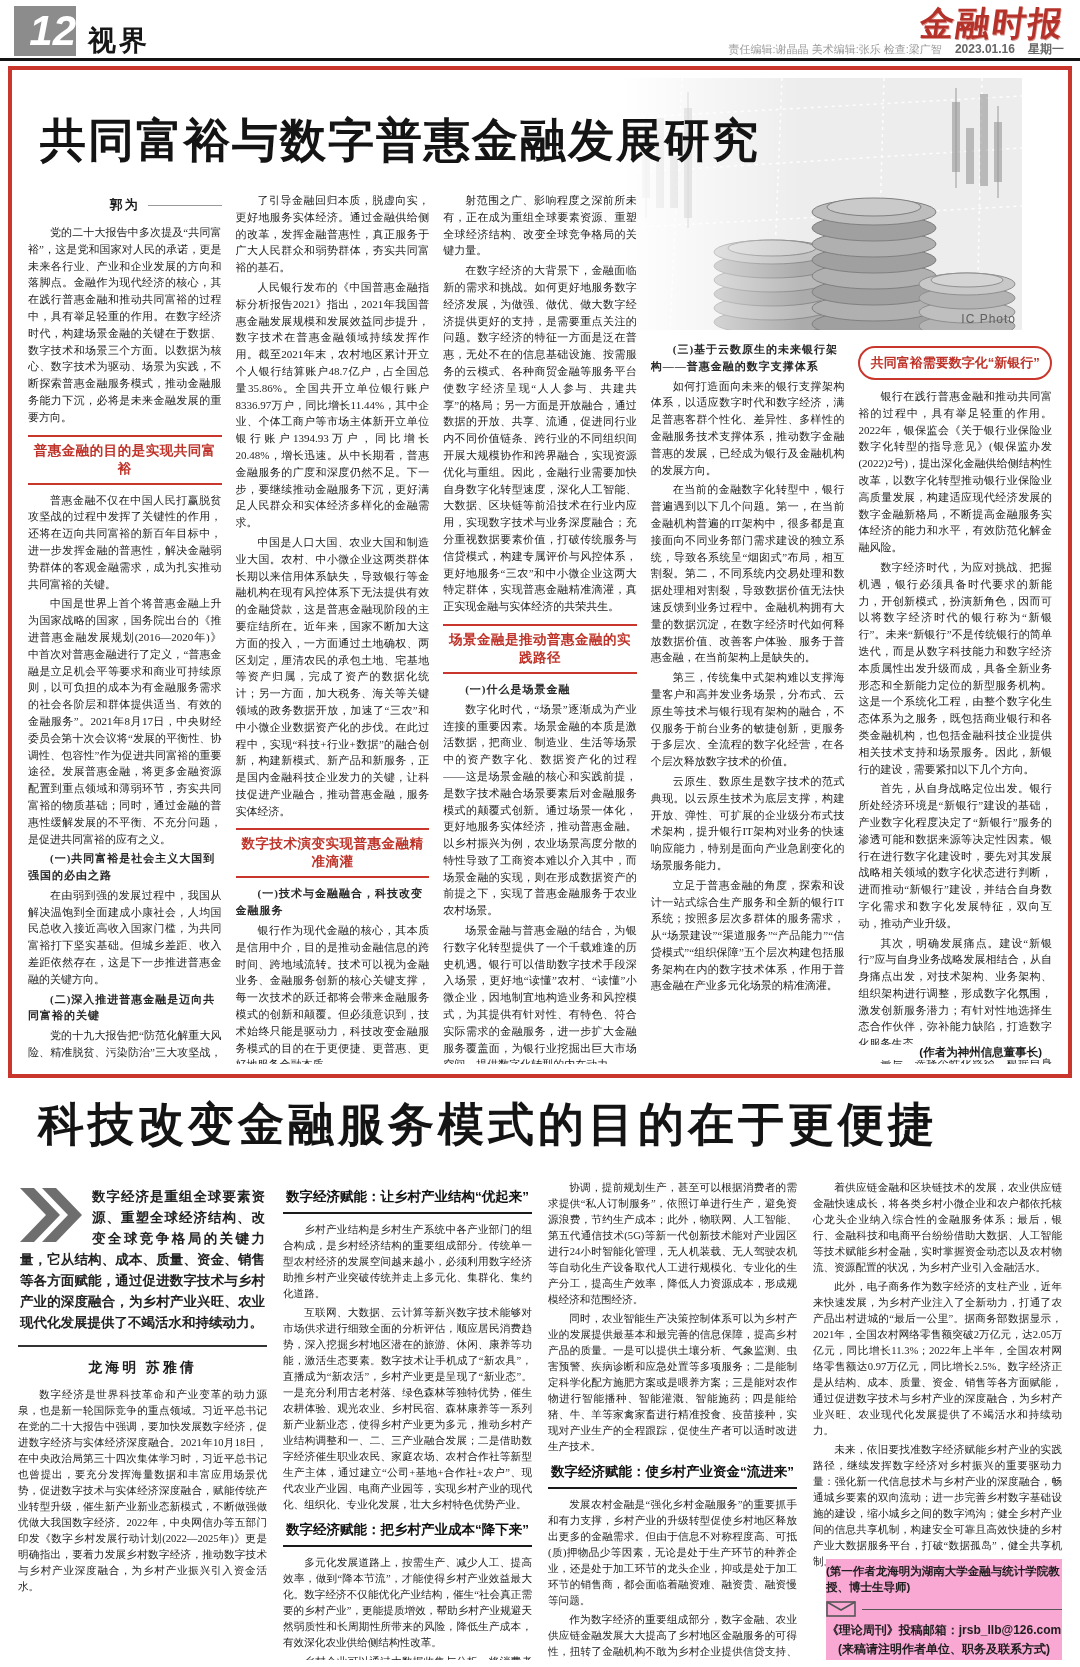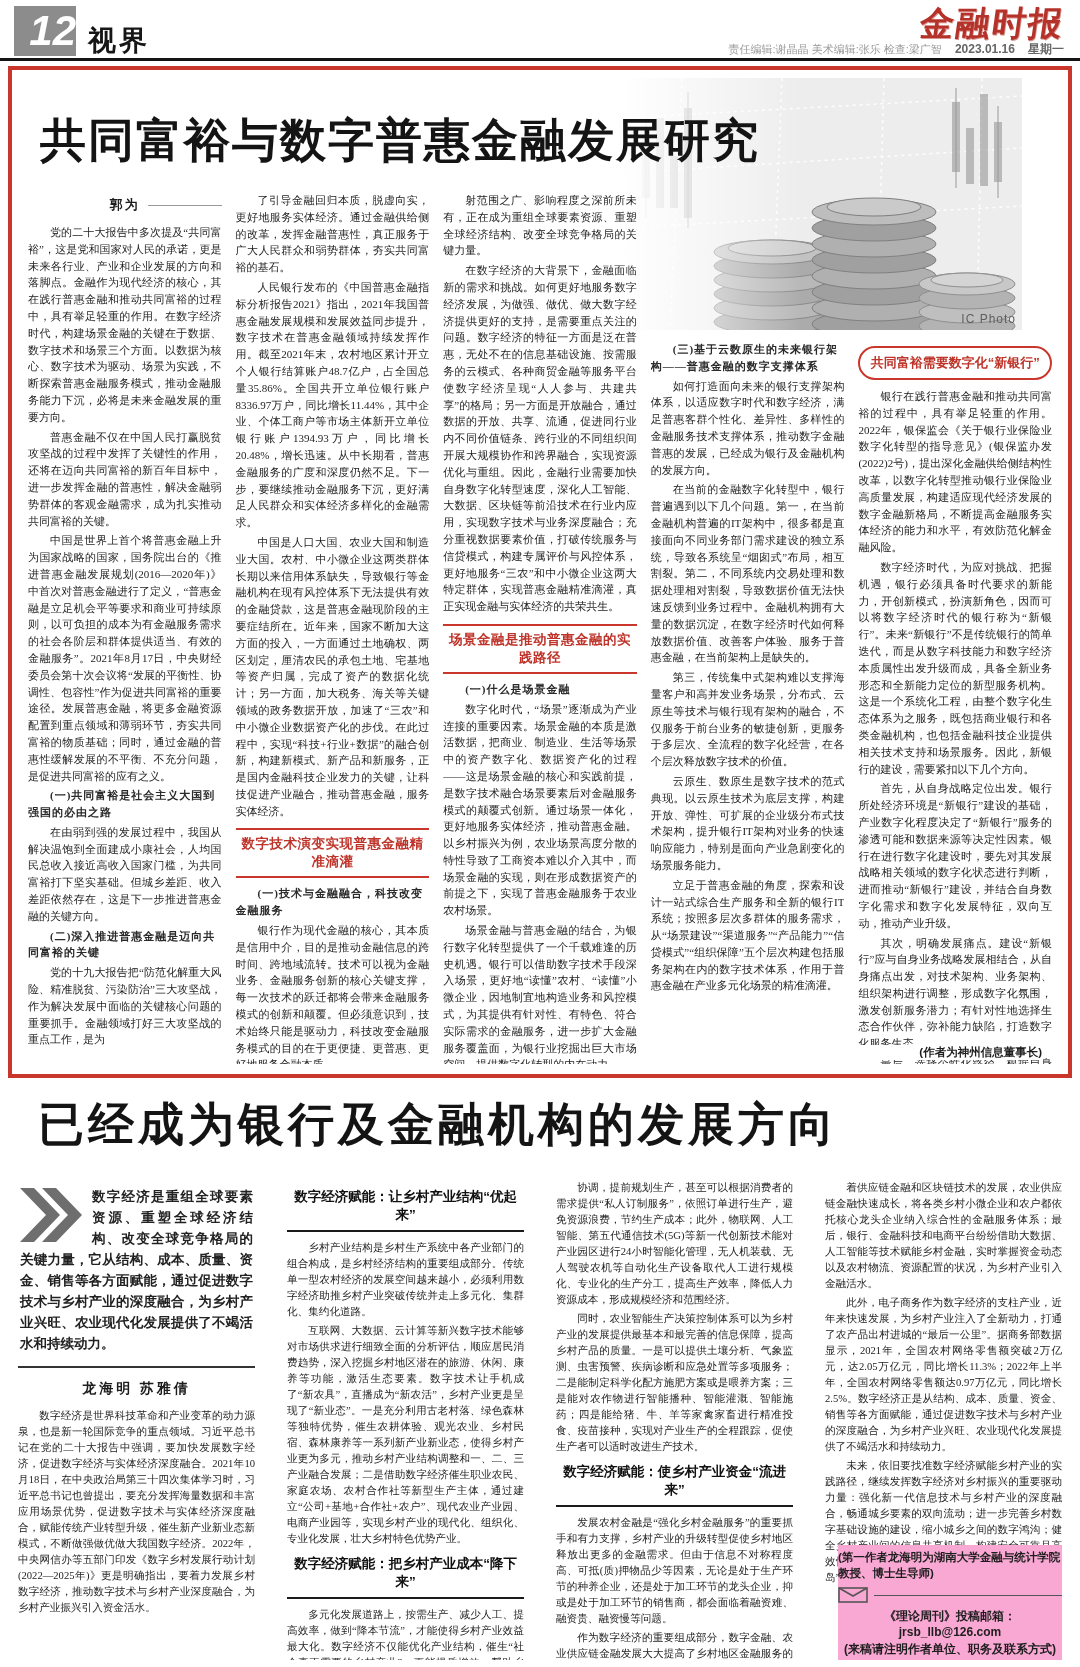--- a/index.html
+++ b/index.html
@@ -46,21 +46,21 @@
   .author-line span{font-size:13px;font-weight:bold;letter-spacing:2px;padding:0 8px;}
   .author-line i.r{border-top:1px solid #9a9a9a;height:0;}
   .credit1{position:absolute;right:26px;bottom:14px;width:210px;text-align:right;background:#fff;
            font-family:"Liberation Sans","DejaVu Sans",sans-serif;font-weight:bold;font-size:11.5px;}
 
   
   .bottom{position:absolute;left:8px;top:1086px;width:1064px;height:578px;overflow:hidden;}
   .h1b{position:absolute;left:30px;top:8px;margin:0;font-size:46px;font-weight:900;letter-spacing:4px;
        color:#141414;white-space:nowrap;}
   .cols4{position:absolute;left:10px;right:10px;top:94px;bottom:4px;display:grid;
-         grid-template-columns:repeat(4,1fr);gap:32px;}
+         grid-template-columns:repeat(4,1fr);gap:16px;}
   .bcol{overflow:hidden;position:relative;}
   .bcol p{font-size:10.6px;line-height:16px;text-align:justify;text-indent:2em;margin:0 0 3px;}
   .lead{font-family:"Liberation Sans","DejaVu Sans",sans-serif;font-weight:700;font-size:13.5px;
         line-height:21px;color:#222;border-bottom:2px solid #333;padding:6px 2px 12px 2px;text-align:justify;}
   .chev{float:left;margin:2px 10px 2px 0;}
   .authors{font-size:14px;font-weight:bold;text-align:center;letter-spacing:3px;margin:12px 0 10px;}
   .b-sub{font-family:"Liberation Sans","DejaVu Sans",sans-serif;font-weight:bold;font-size:13.5px;
          text-align:center;color:#111;border-bottom:2px solid #1a1a1a;padding-bottom:6px;margin:8px 0 8px;}
   .dfoot{position:absolute;left:13px;right:0;bottom:0;background:#f9a8d4;padding-top:4px;}
   .creditD{font-family:"Liberation Sans","DejaVu Sans",sans-serif;font-weight:bold;font-size:11.5px;
@@ -161,20 +161,21 @@
 
     <div class="cols5">
 
       <div class="col">
         <div class="author-line">
           <i></i>
           <span>郭为</span>
           <i class="r"></i>
         </div>
         <p>党的二十大报告中多次提及“共同富裕”，这是党和国家对人民的承诺，更是未来各行业、产业和企业发展的方向和落脚点。金融作为现代经济的核心，其在践行普惠金融和推动共同富裕的过程中，具有举足轻重的作用。在数字经济时代，构建场景金融的关键在于数据、数字技术和场景三个方面。以数据为核心、数字技术为驱动、场景为实践，不断探索普惠金融服务模式，推动金融服务能力下沉，必将是未来金融发展的重要方向。</p>
+        <h3 class="red-head">普惠金融的目的是实现共同富裕</h3>
         <p>普惠金融不仅在中国人民打赢脱贫攻坚战的过程中发挥了关键性的作用，还将在迈向共同富裕的新百年目标中，进一步发挥金融的普惠性，解决金融弱势群体的客观金融需求，成为扎实推动共同富裕的关键。</p>
         <p>中国是世界上首个将普惠金融上升为国家战略的国家，国务院出台的《推进普惠金融发展规划(2016—2020年)》中首次对普惠金融进行了定义，“普惠金融是立足机会平等要求和商业可持续原则，以可负担的成本为有金融服务需求的社会各阶层和群体提供适当、有效的金融服务”。2021年8月17日，中央财经委员会第十次会议将“发展的平衡性、协调性、包容性”作为促进共同富裕的重要途径。发展普惠金融，将更多金融资源配置到重点领域和薄弱环节，夯实共同富裕的物质基础；同时，通过金融的普惠性缓解发展的不平衡、不充分问题，是促进共同富裕的应有之义。</p>
         <div class="kai">(一)共同富裕是社会主义大国到强国的必由之路</div>
         <p>在由弱到强的发展过程中，我国从解决温饱到全面建成小康社会，人均国民总收入接近高收入国家门槛，为共同富裕打下坚实基础。但城乡差距、收入差距依然存在，这是下一步推进普惠金融的关键方向。</p>
         <div class="kai">(二)深入推进普惠金融是迈向共同富裕的关键</div>
         <p>党的十九大报告把“防范化解重大风险、精准脱贫、污染防治”三大攻坚战，作为解决发展中面临的关键核心问题的重要抓手。金融领域打好三大攻坚战的重点工作，是为</p>
       </div>
 
       <div class="col">
         <p>了引导金融回归本质，脱虚向实，更好地服务实体经济。通过金融供给侧的改革，发挥金融普惠性，真正服务于广大人民群众和弱势群体，夯实共同富裕的基石。</p>
@@ -214,21 +215,21 @@
         <p>最后，选择个性化路径。根据自身技术基础、业务基础及环境基础，可选择个性化建设路径。从技术架构出发，全面重塑科技实力，以数字新能力带动业务发展，包括技术架构、核心系统、营销渠道管理、数据治理能力升级，可参考平安银行重塑业务模式，打造人工智能(AI)零售等。</p>
 
       </div>
 
     </div>
 
     <div class="credit1">(作者为神州信息董事长)</div>
   </section>
 
   <section class="bottom">
-    <h1 class="h1b">已经成为银行及金融机构的发展方向</h1>
+    <h1 class="h1b">科技改变金融服务模式的目的在于更便捷</h1>
 
     <div class="cols4">
 
       <div class="bcol">
         <div class="lead">
           <svg class="chev" width="62" height="54" viewBox="0 0 62 54">
             <path d="M0 0 L26 27 L0 54 L14 54 L40 27 L14 0 Z" fill="#6e6e6e"></path>
             <path d="M22 0 L48 27 L22 54 L36 54 L62 27 L36 0 Z" fill="#6e6e6e"></path>
           </svg>
           <span>数字经济是重组全球要素资源、重塑全球经济结构、改变全球竞争格局的关键力量，它从结构、成本、质量、资金、销售等各方面赋能，通过促进数字技术与乡村产业的深度融合，为乡村产业兴旺、农业现代化发展提供了不竭活水和持续动力。</span>

